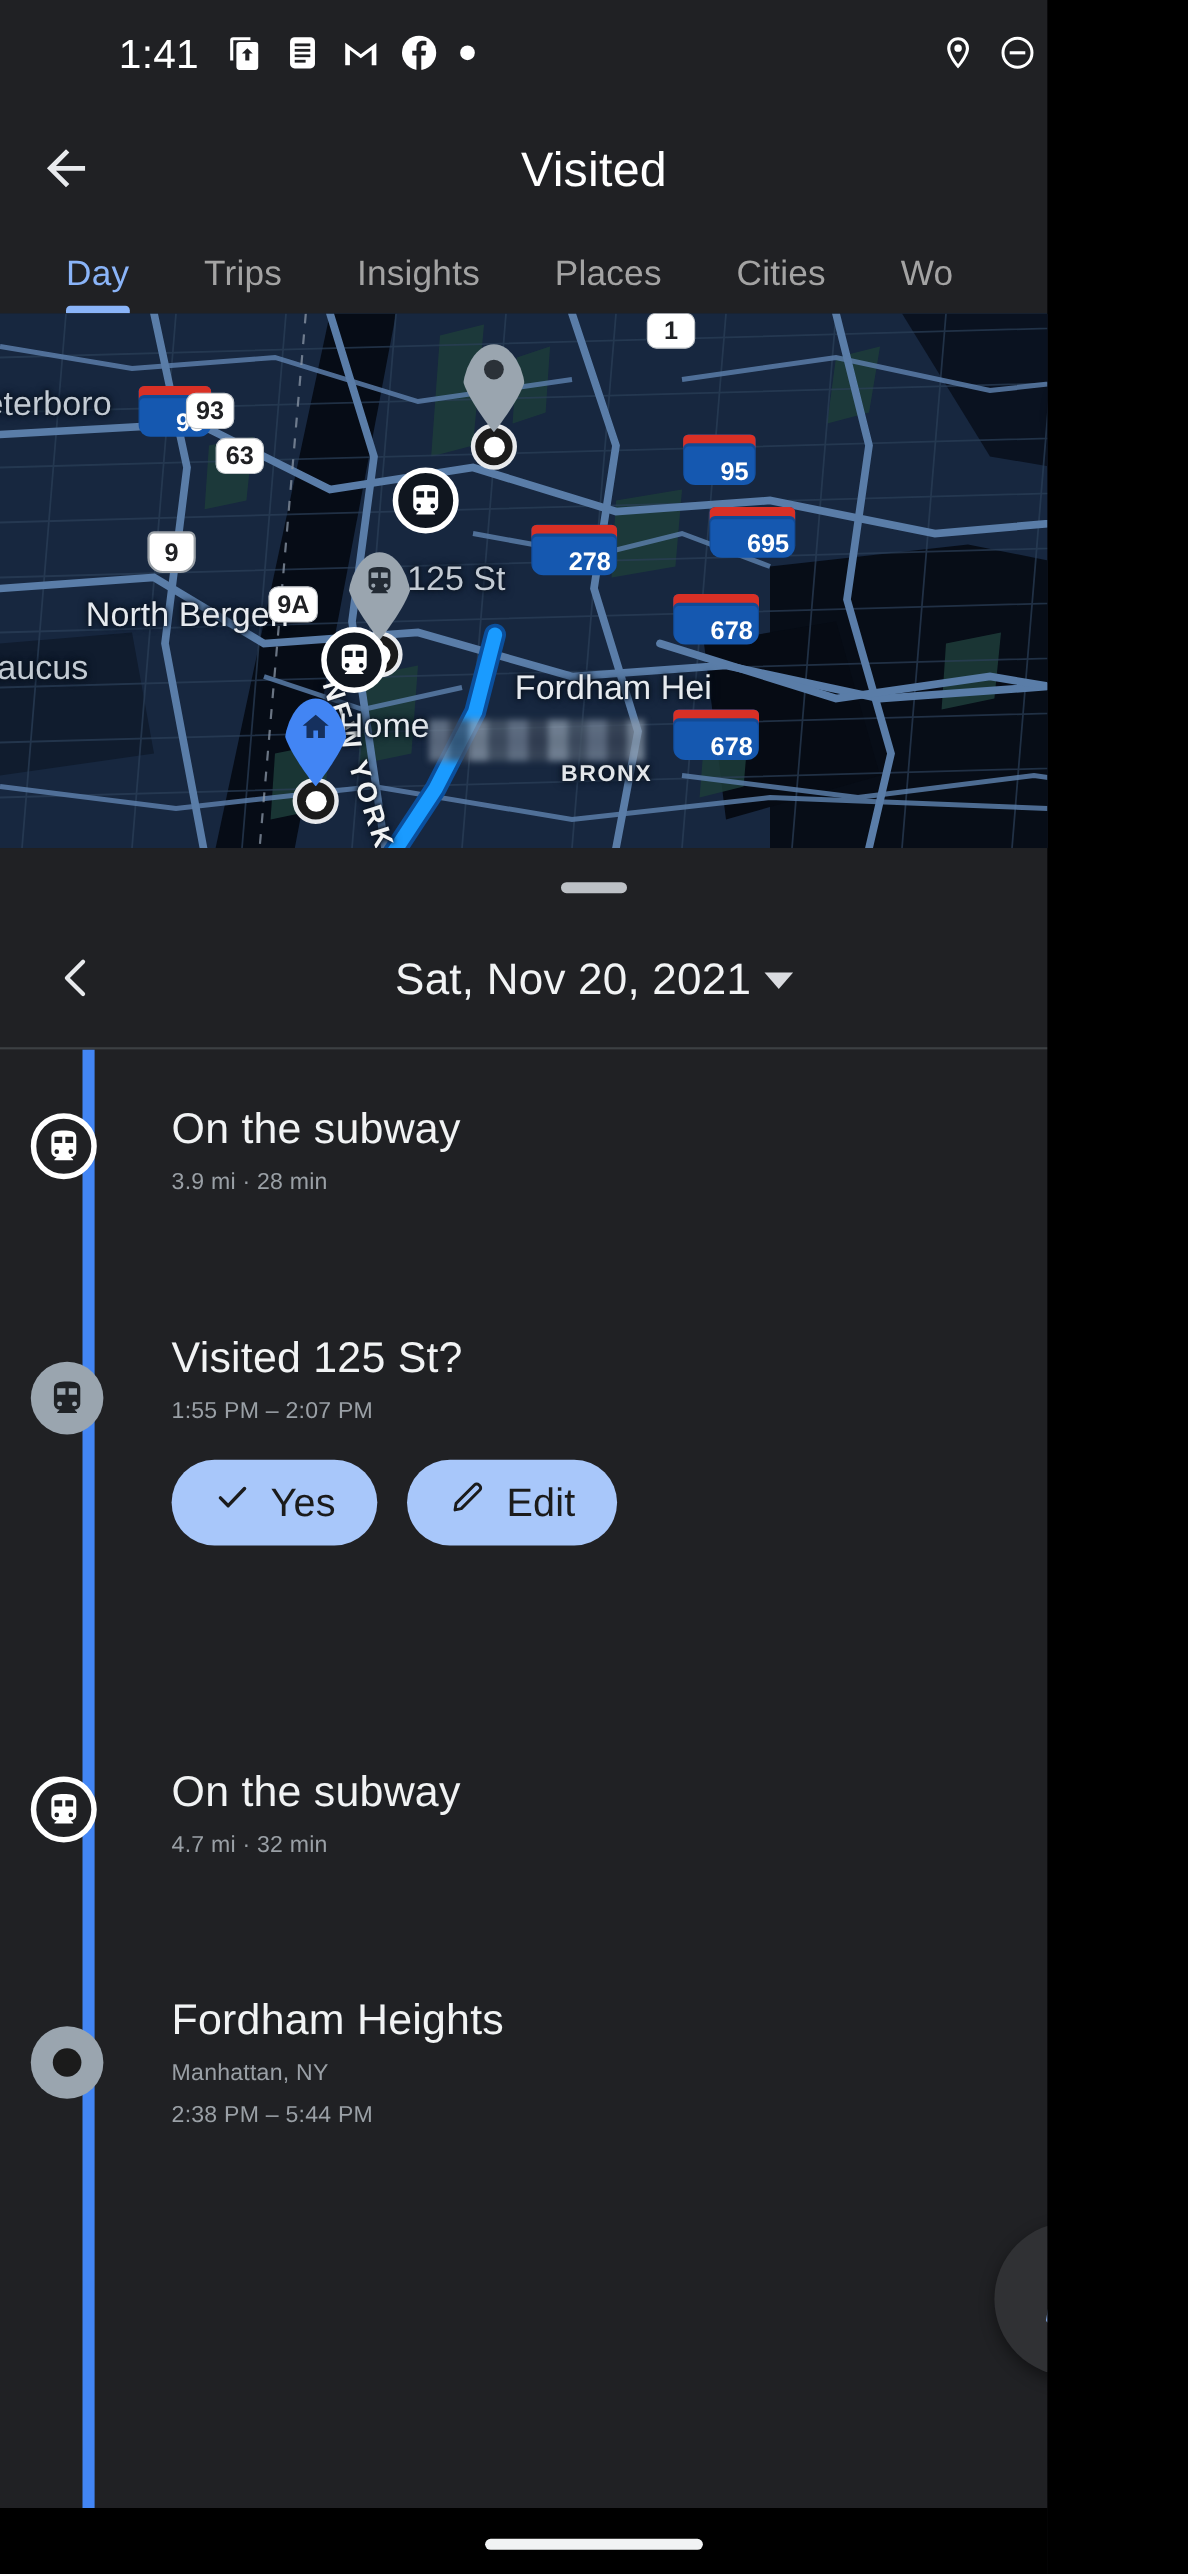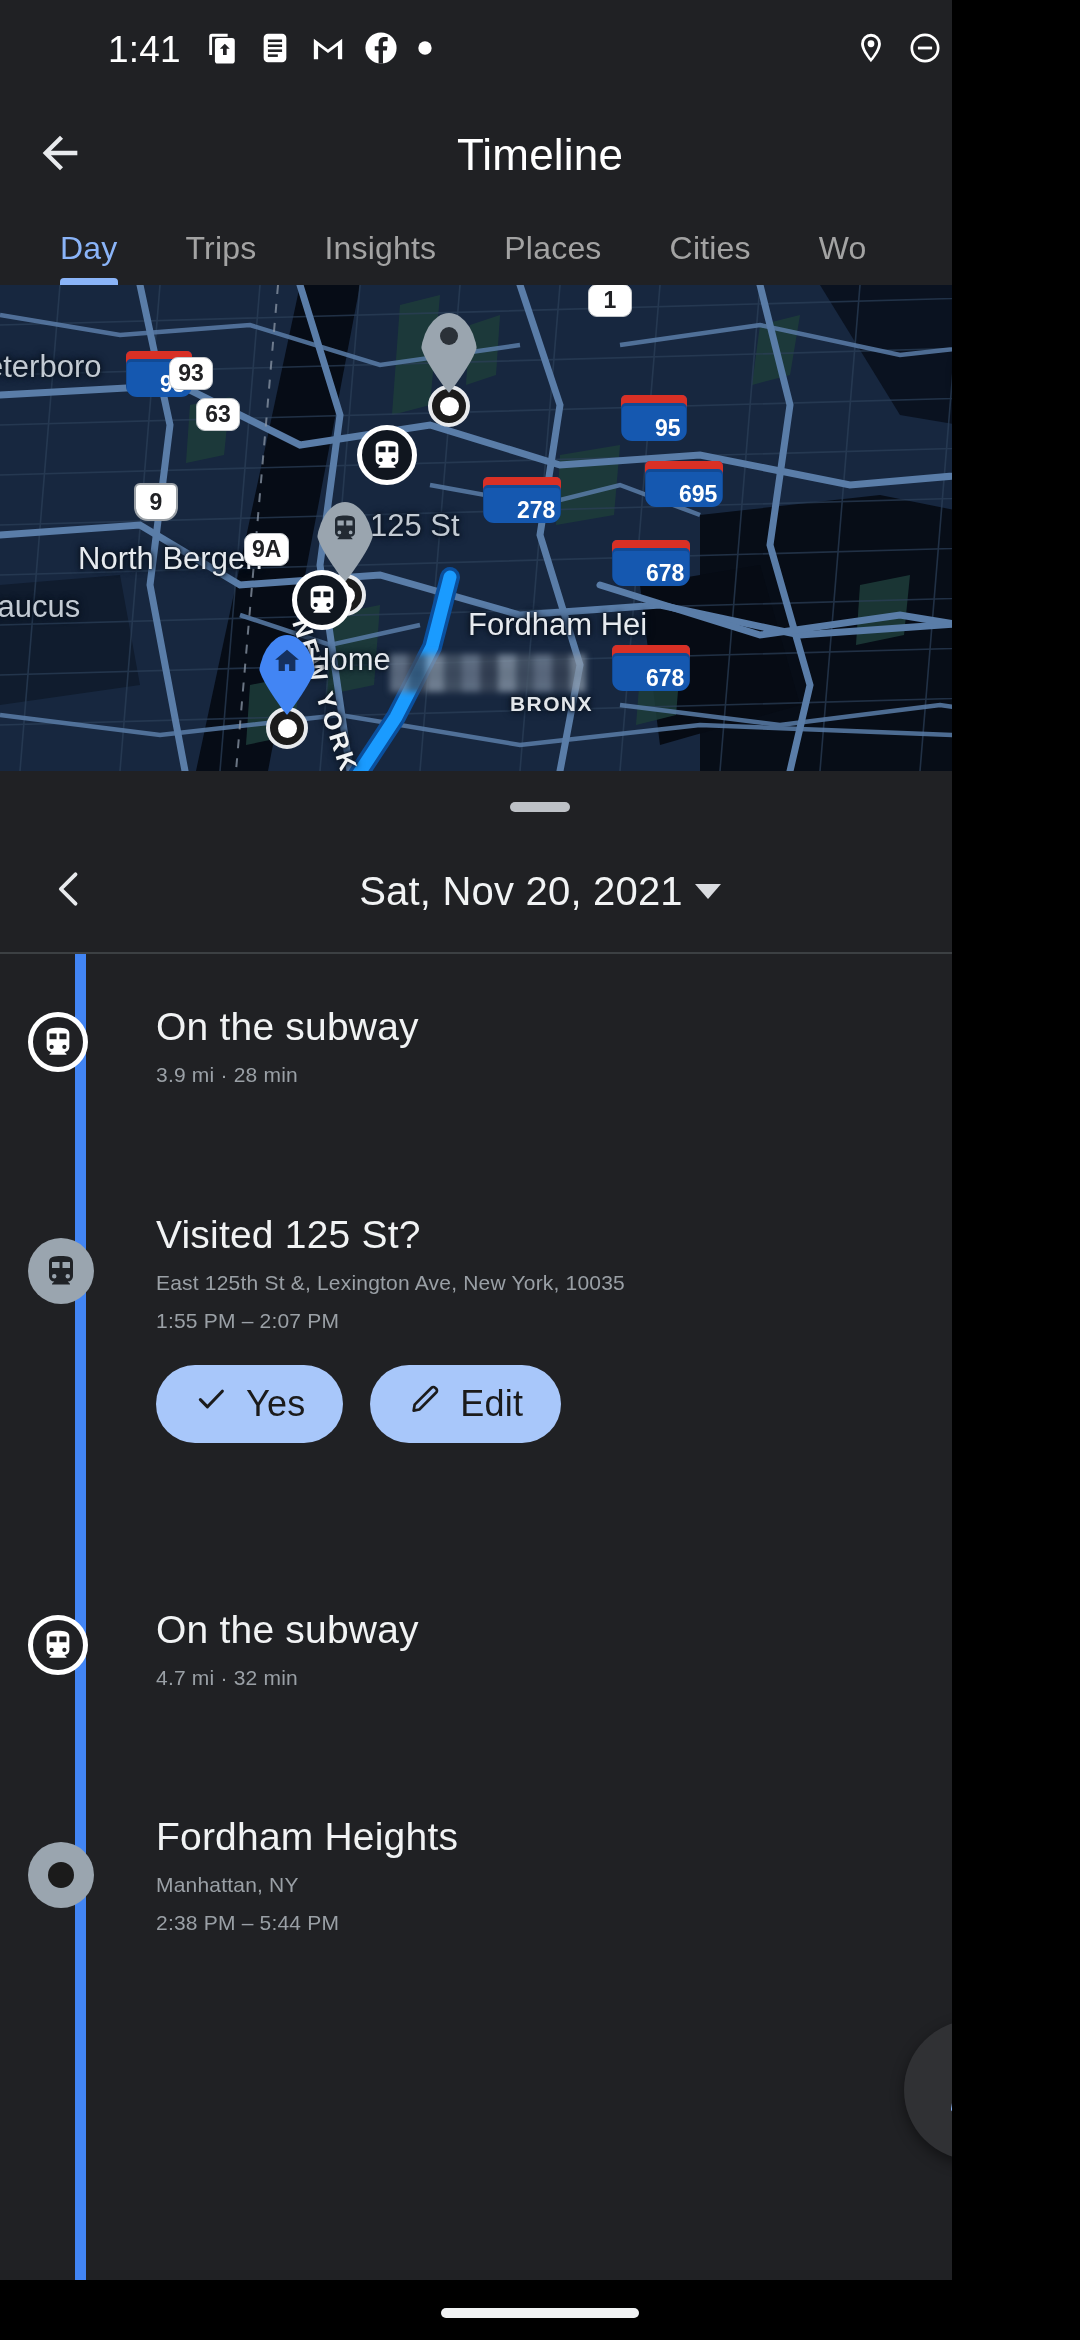--- a/index.html
+++ b/index.html
@@ -261,21 +261,21 @@
   </div>
 
   <div class="appbar">
     <div class="appbar-back">
       <span>
         <svg width="52" height="52" viewBox="0 0 24 24">
             <path fill="#e8eaed" d="M20 11H7.8l5.6-5.6L12 4l-8 8 8 8 1.4-1.4L7.8 13H20v-2z"></path>
           </svg>
       </span>
     </div>
-    <div class="appbar-title">Timeline</div>
+    <div class="appbar-title">Visited</div>
     <div class="appbar-menu">
       <span class="kebab">
           <i></i>
           <i></i>
           <i></i>
         </span>
     </div>
   </div>
 
   <div class="tabs">
@@ -512,21 +512,20 @@
       <div class="row" style="height:385px;">
         <div class="row-icon" style="top:66px;">
           <div class="ic-filled">
             <svg width="36" height="36" viewBox="0 0 24 24">
                 <path fill="#1f2226" d="M12 2C7.6 2 4 2.5 4 6v9.5A3.5 3.5 0 0 0 7.5 19L6 20.5v.5h12v-.5L16.5 19a3.5 3.5 0 0 0 3.5-3.5V6c0-3.5-3.6-4-8-4zM7.5 17A1.5 1.5 0 1 1 9 15.5 1.5 1.5 0 0 1 7.5 17zm3.5-7H6V6h5v4zm2 0V6h5v4h-5zm3.5 7a1.5 1.5 0 1 1 1.5-1.5 1.5 1.5 0 0 1-1.5 1.5z"></path>
               </svg>
           </div>
         </div>
         <div class="row-body" style="top:40px;">
           <div class="row-title">Visited 125 St?</div>
-          <div class="row-sub">East 125th St &amp;, Lexington Ave, New York, 10035</div>
           <div class="row-sub">1:55 PM – 2:07 PM</div>
           <div class="chips">
             <div class="chip">
               <span>
                 <svg width="34" height="34" viewBox="0 0 24 24">
                     <path fill="none" stroke="#1b1b1b" stroke-width="2.2" stroke-linecap="round" stroke-linejoin="round" d="M4.5 12.5 9.5 17.5 20 6.5"></path>
                   </svg>
               </span>
               <span>Yes</span>
             </div>

